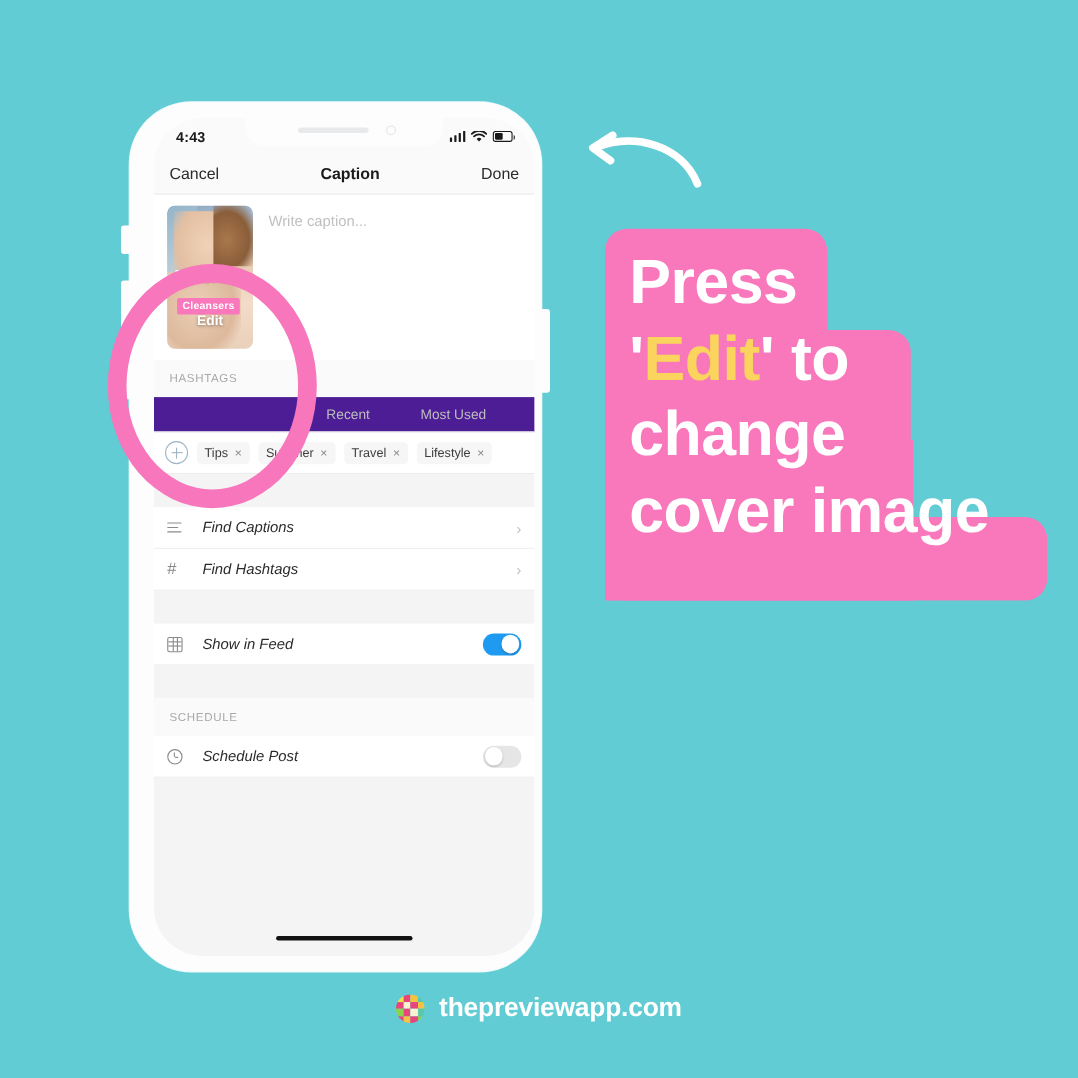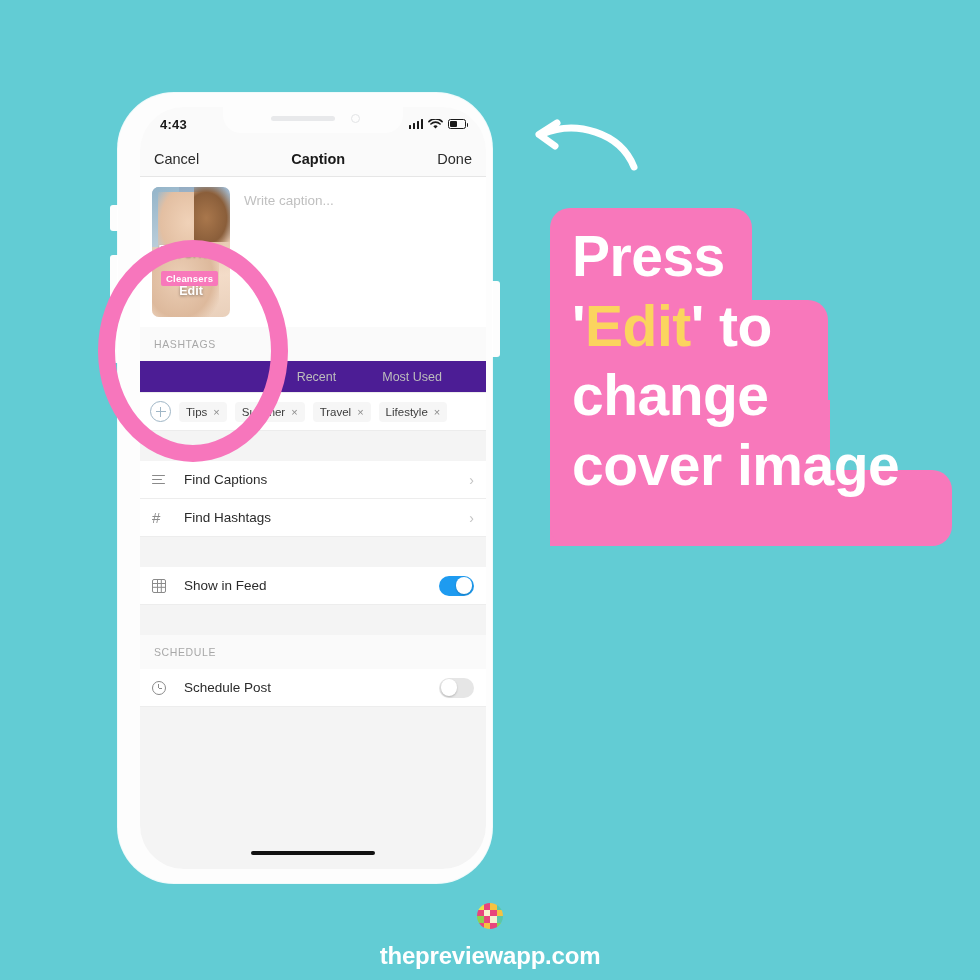--- a/index.html
+++ b/index.html
@@ -146,21 +146,21 @@
   .pill .x { color:#8b8b8b; font-size:11px; }
 
   .gap-row { height:30px; background:#f4f4f4; }
 
   
   .mrow {
     height:38px; background:#fff; display:flex; align-items:center; padding:0 12px;
     border-bottom:1px solid #ededed; position:relative;
   }
   .mrow .mi { width:26px; flex:none; display:flex; align-items:center; justify-content:flex-start; color:#7c7c7c; }
-  .mrow .ml { font-size:13.5px; color:#2b2b2b; flex:1; padding-left:6px; }
+  .mrow .ml { font-size:13.5px; color:#2b2b2b; flex:1; padding-left:6px;font-style:italic; }
   .chev { color:#c3c3c3; font-size:14px; }
   .lines { display:flex; flex-direction:column; gap:2.5px; width:13px; }
   .lines i { height:1.6px; background:#8a8a8a; display:block; border-radius:1px; }
   .lines i:nth-child(2){ width:10px; }
   .hashglyph { font-size:15px; color:#8a8a8a; font-weight:500; }
   .gridicon { width:14px; height:14px; border:1.3px solid #8a8a8a; border-radius:2px; position:relative; }
   .gridicon::before { content:""; position:absolute; left:0; right:0; top:3.6px; height:1.2px; background:#8a8a8a;
     box-shadow:0 3.8px 0 #8a8a8a; }
   .gridicon::after { content:""; position:absolute; top:0; bottom:0; left:3.6px; width:1.2px; background:#8a8a8a;
     box-shadow:3.8px 0 0 #8a8a8a; }
@@ -201,21 +201,21 @@
   .co-text {
     position:absolute; left:22px; top:14px; width:400px; z-index:3;
     font-size:57px; line-height:1.22; font-weight:bold; color:#ffffff;
     letter-spacing:-0.5px; white-space:nowrap;
   }
   .co-text .hl { color:#fbd45e; }
 
   
   .footer {
     position:absolute; left:0; right:0; top:903px; display:flex;
-    align-items:center; justify-content:center; gap:13px; z-index:6;flex-direction:column;
+    align-items:center; justify-content:center; gap:13px; z-index:6;
   }
   .logo-dot {
     width:26px; height:26px; border-radius:50%; overflow:hidden; position:relative;
     display:grid; grid-template-columns:repeat(4,1fr); grid-template-rows:repeat(4,1fr);
   }
   .logo-dot span { display:block; }
   .footer-text { font-size:24px; font-weight:bold; color:#ffffff; letter-spacing:-0.2px; }
 </style>
 </head>
 <body>

